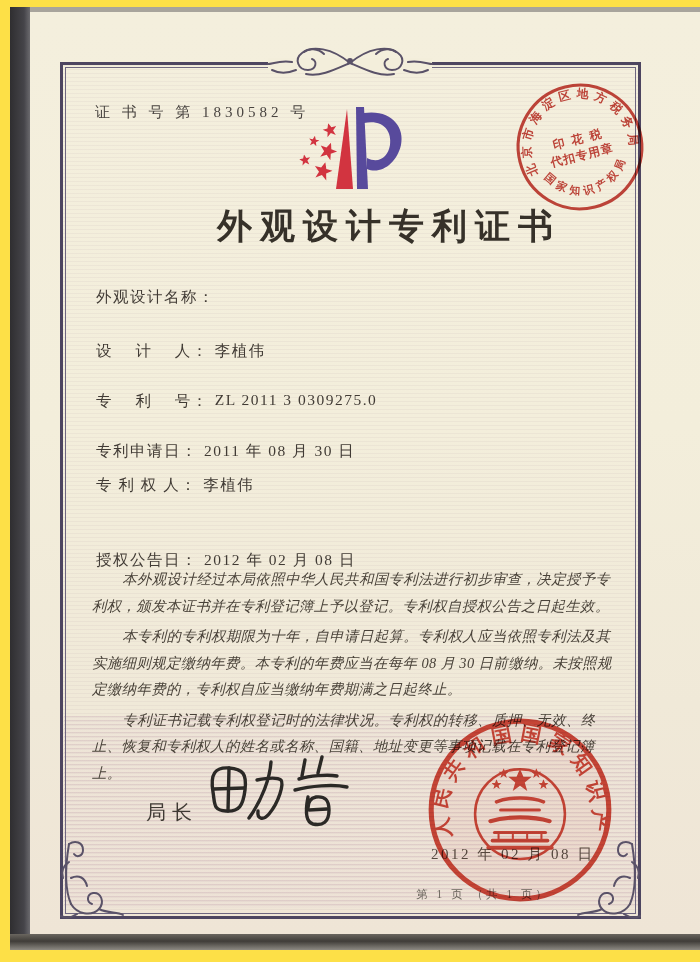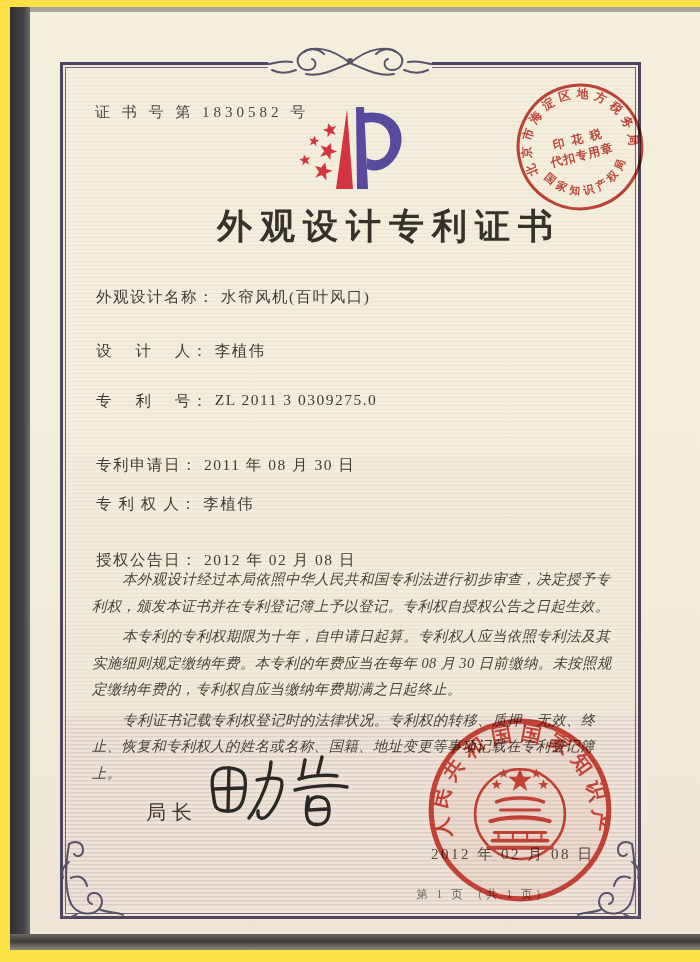--- a/index.html
+++ b/index.html
@@ -27,21 +27,21 @@
   .flourish.right{left:576px;top:838px;transform:scaleX(-1);}
   
   .cert-no{position:absolute;left:95px;top:103px;font-size:15px;letter-spacing:4px;color:#494440;}
   .logo{position:absolute;left:283px;top:101px;width:135px;height:99px;}
   .tax-stamp{position:absolute;left:512px;top:79px;width:136px;height:136px;
              transform:rotate(-14deg);opacity:.93;mix-blend-mode:multiply;}
   .title{position:absolute;left:140px;top:203px;width:421px;text-align:right;
          font-size:35px;font-weight:700;letter-spacing:8px;color:#363129;}
   .field{position:absolute;left:96px;display:flex;font-size:15.5px;color:#413b35;letter-spacing:1.5px;white-space:nowrap;}
   .field .val{margin-left:6px;}
-  .f0{top:287px;} .f1{top:341px;} .f2{top:391px;} .f3{top:455px;} .f4{top:494px;} .f5{top:550px;align-items:flex-end;}
+  .f0{top:287px;} .f1{top:341px;} .f2{top:391px;} .f3{top:441px;} .f4{top:475px;} .f5{top:550px;align-items:flex-end;}
   .body-text{position:absolute;left:88px;top:562px;width:536px;font-size:14.4px;
              line-height:26.5px;color:#494239;letter-spacing:.4px;}
   .body-text p{margin:4px;text-indent:2.1em;font-style:italic;}
   .signer-title{position:absolute;left:146px;top:799px;font-size:20px;letter-spacing:6px;color:#3f3a34;}
   .signature{position:absolute;left:203px;top:750px;width:152px;height:102px;}
   .seal-date{position:absolute;left:431px;top:845px;font-size:15px;letter-spacing:2.5px;color:#564a40;z-index:1;}
   .official-seal{position:absolute;left:423px;top:713px;width:194px;height:194px;
                  mix-blend-mode:multiply;opacity:.9;z-index:2;}
   .footer{position:absolute;left:150px;top:887px;width:400px;text-align:right;
           font-size:11.5px;letter-spacing:3px;color:#6d675f;}
@@ -137,21 +137,20 @@
       <textPath href="#taxBottom" startOffset="50%" text-anchor="middle">国家知识产权局</textPath>
     </text>
     <text x="66" y="62" text-anchor="middle" font-size="11.5" fill="#c23a32" font-weight="700" letter-spacing="2">印 花 税</text>
     <text x="66" y="78" text-anchor="middle" font-size="11.5" fill="#c23a32" font-weight="700" letter-spacing="1">代扣专用章</text>
   </svg>
 
   <div class="title">外观设计专利证书</div>
 
   <div class="field f0">
     <span class="lbl">外观设计名称：</span>
-    <span class="val">水帘风机(百叶风口)</span>
   </div>
   <div class="field f1">
     <span class="lbl">设　 计　 人：</span>
     <span class="val">李植伟</span>
   </div>
   <div class="field f2">
     <span class="lbl">专　 利　 号：</span>
     <span class="val">ZL 2011 3 0309275.0</span>
   </div>
   <div class="field f3">

